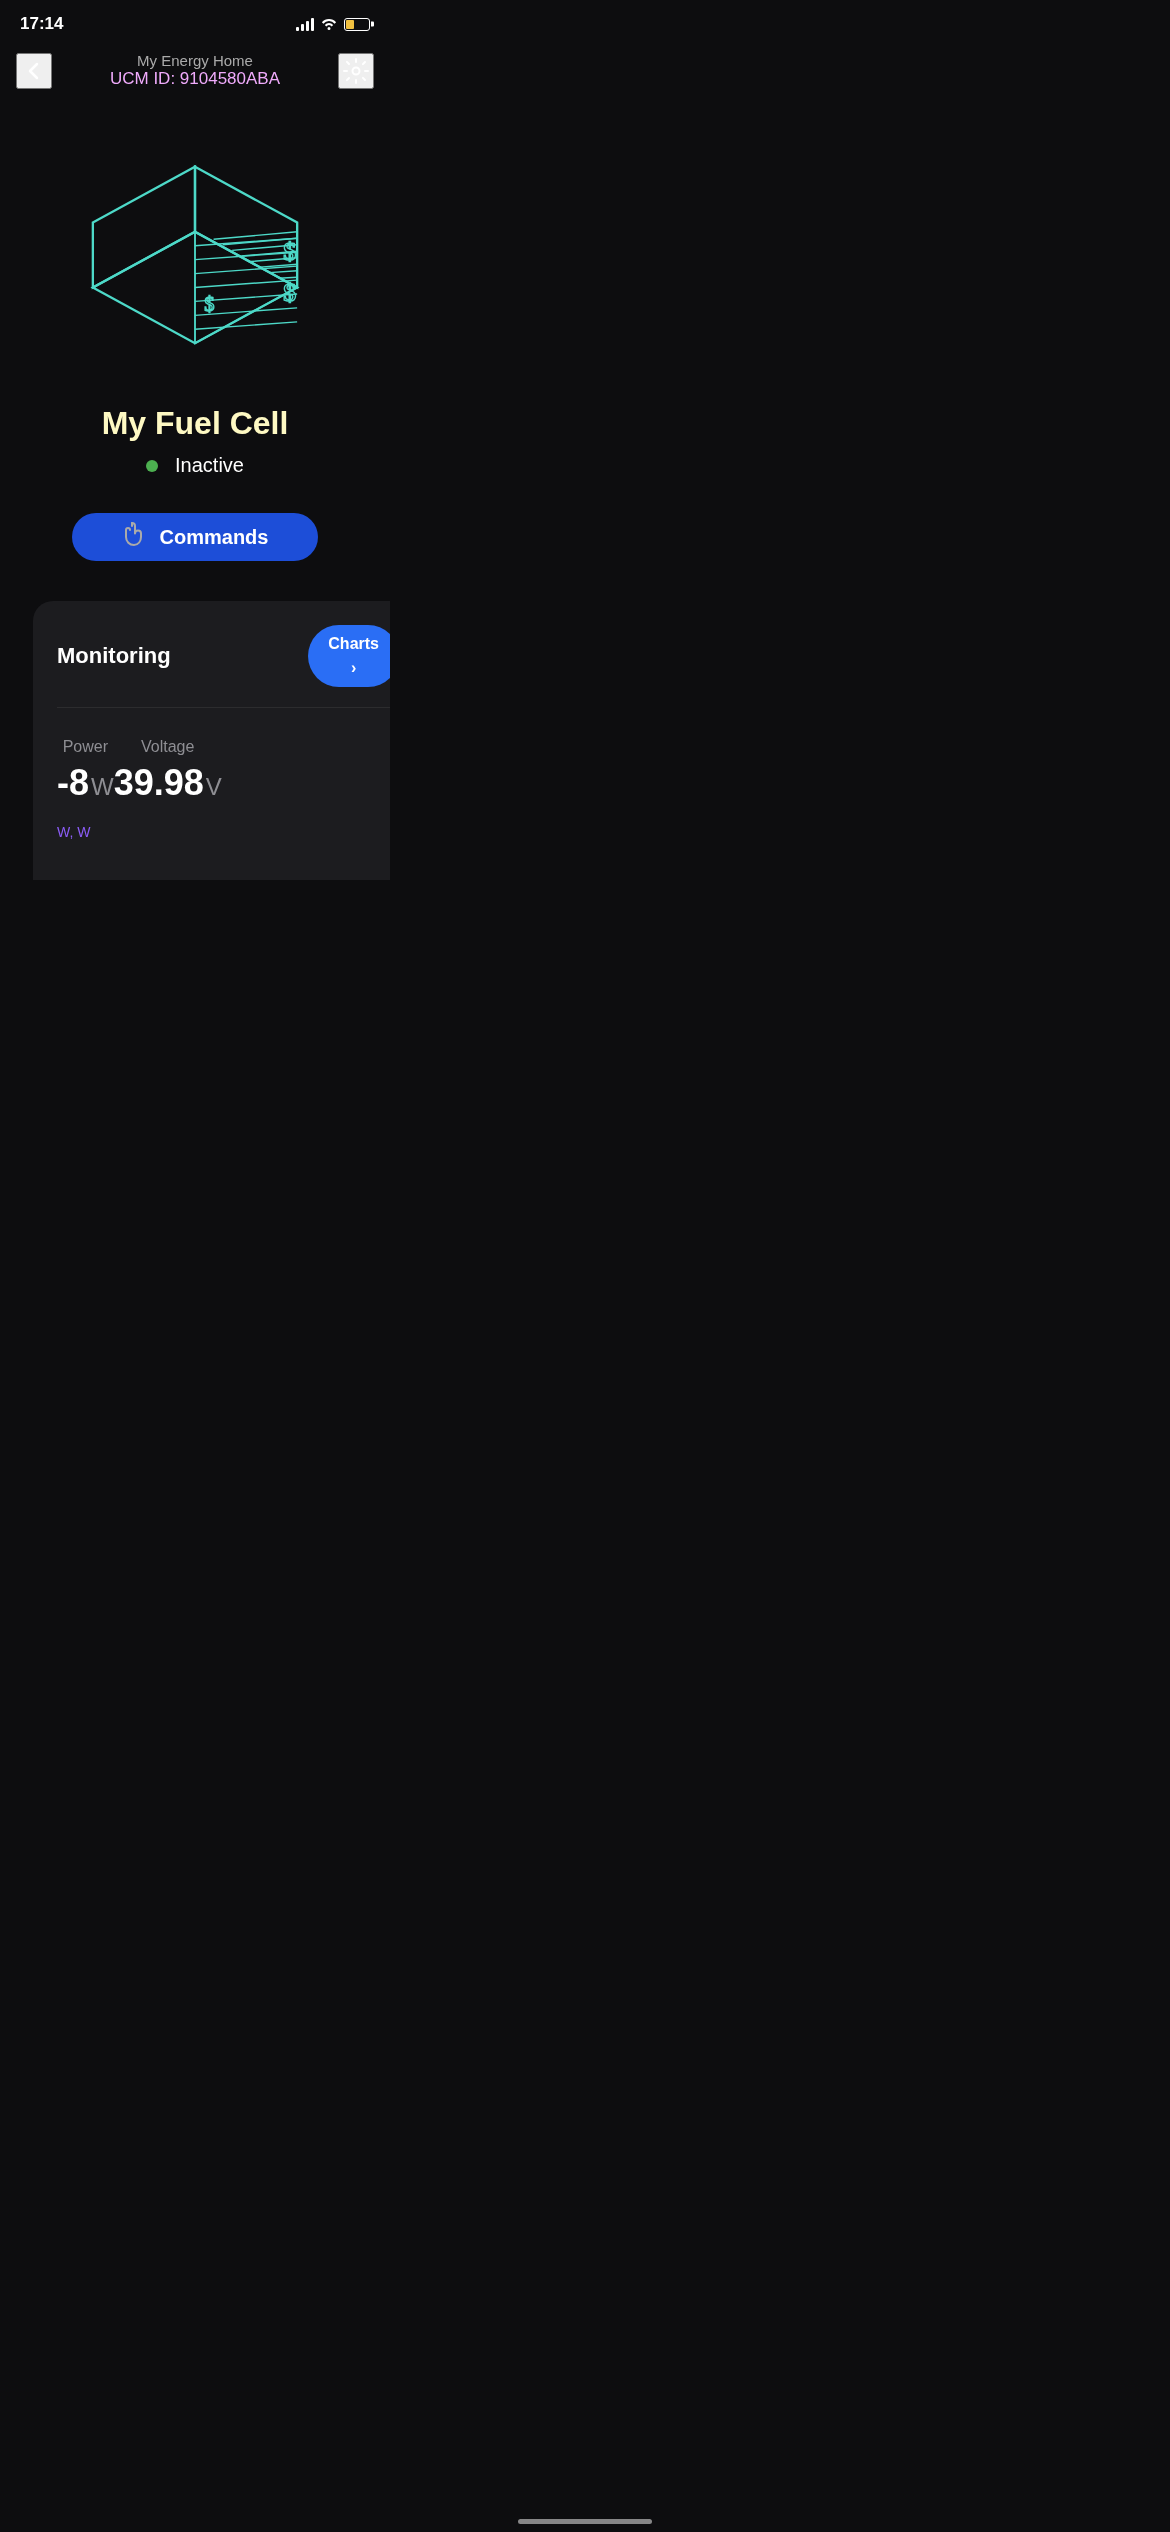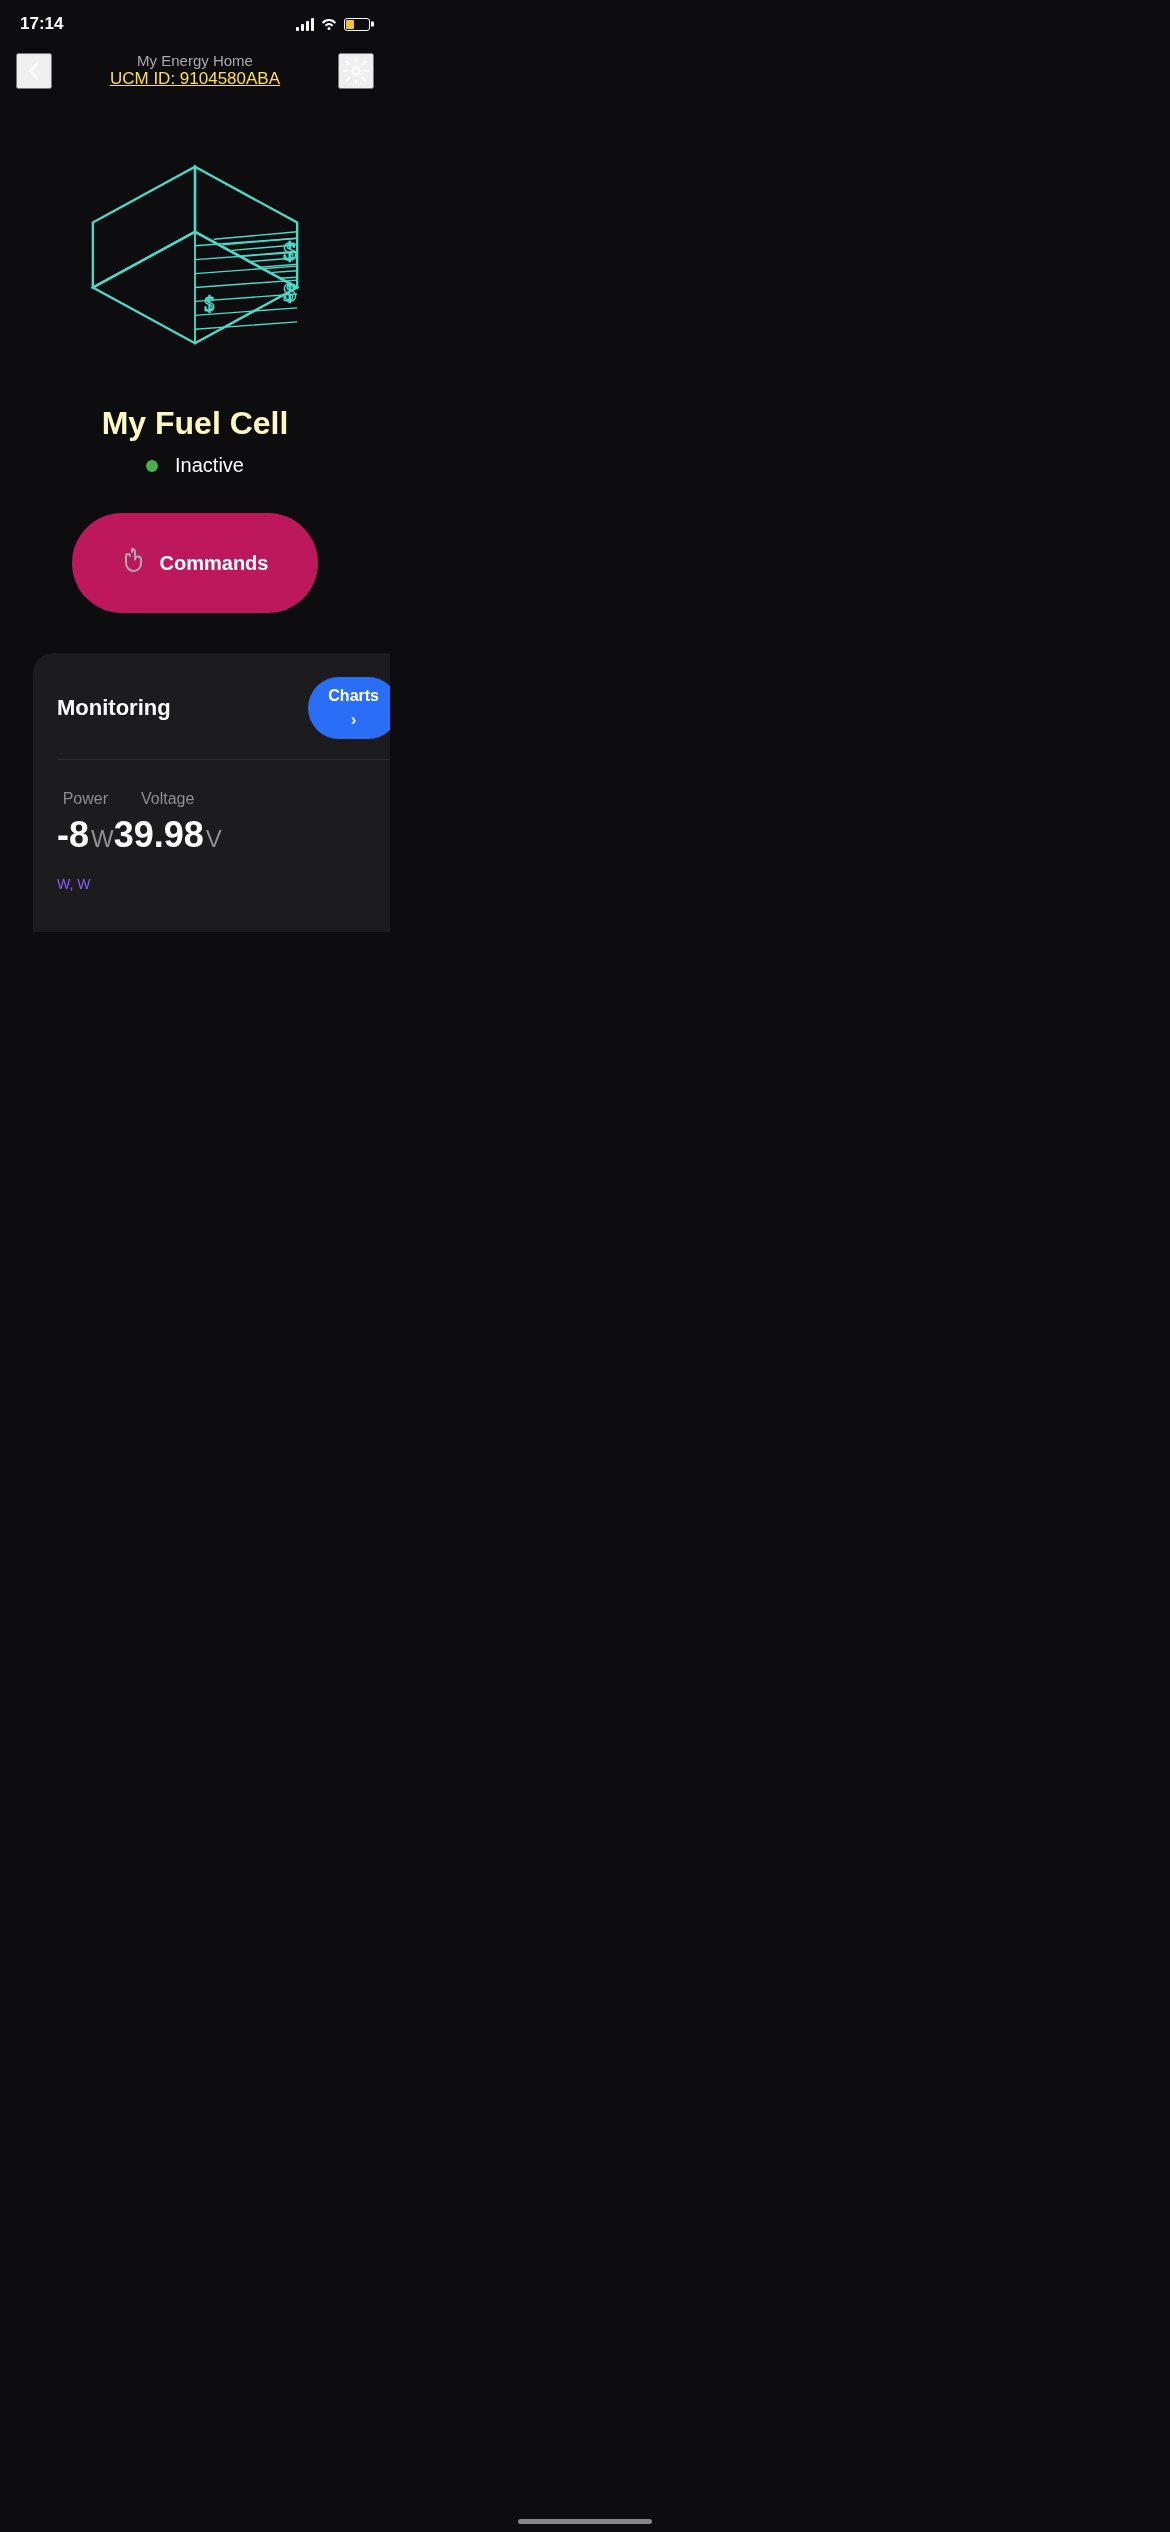--- a/index.html
+++ b/index.html
@@ -108,23 +108,22 @@
     }
 
     .header-title {
       font-size: 15px;
       color: #aaa;
       font-weight: 400;
     }
 
     .header-subtitle {
       font-size: 17px;
-      color: #fde047;
+      color: #f0abfc;
       font-weight: 500;
-      text-decoration: underline;
     }
 
     .settings-btn {
       color: #fff;
       font-size: 22px;
       cursor: pointer;
       width: 36px;
       height: 36px;
       display: flex;
       align-items: center;
@@ -168,24 +167,24 @@
       height: 12px;
       border-radius: 50%;
       background: #4caf50;
     }
 
     
     .commands-btn {
       display: flex;
       align-items: center;
       gap: 12px;
-      background: #be185d;
+      background: #1d4ed8;
       border: none;
       border-radius: 50px;
-      padding: 34px 50px;
+      padding: 8px 50px;
       color: #fff;
       font-size: 20px;
       font-weight: 600;
       cursor: pointer;
     }
 
     .touch-icon {
       font-size: 22px;
       color: #aaa;
     }

